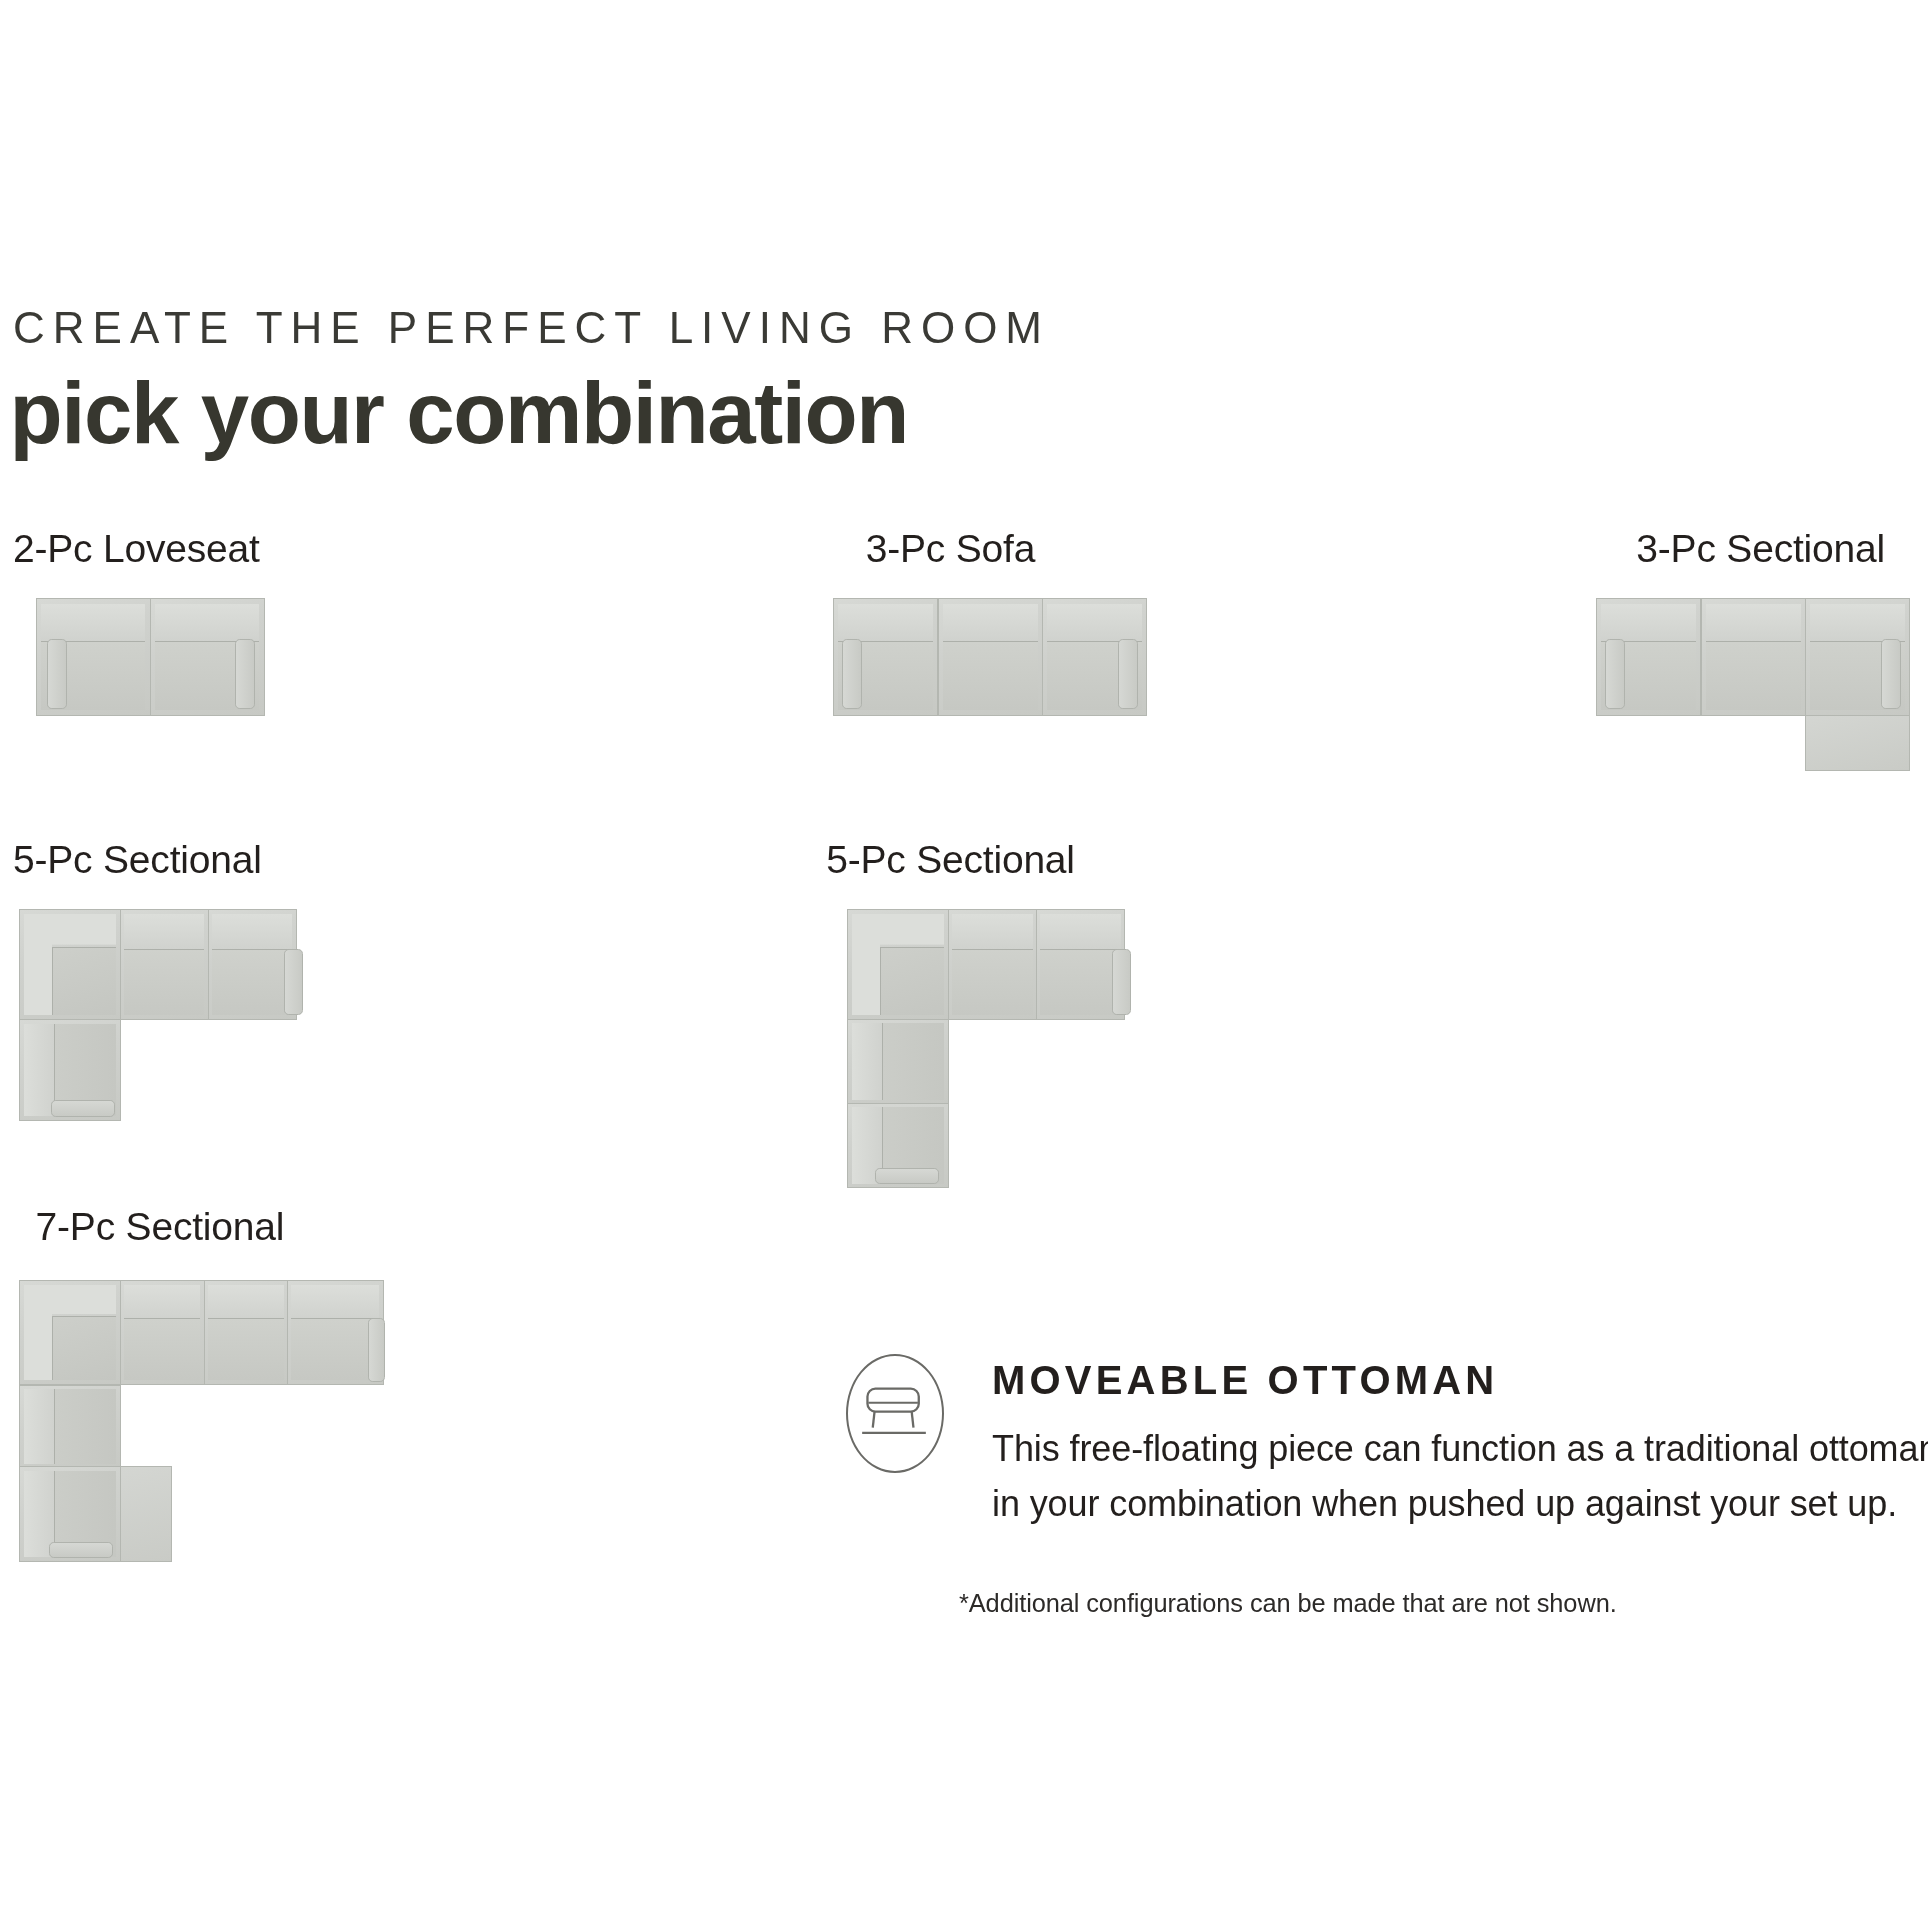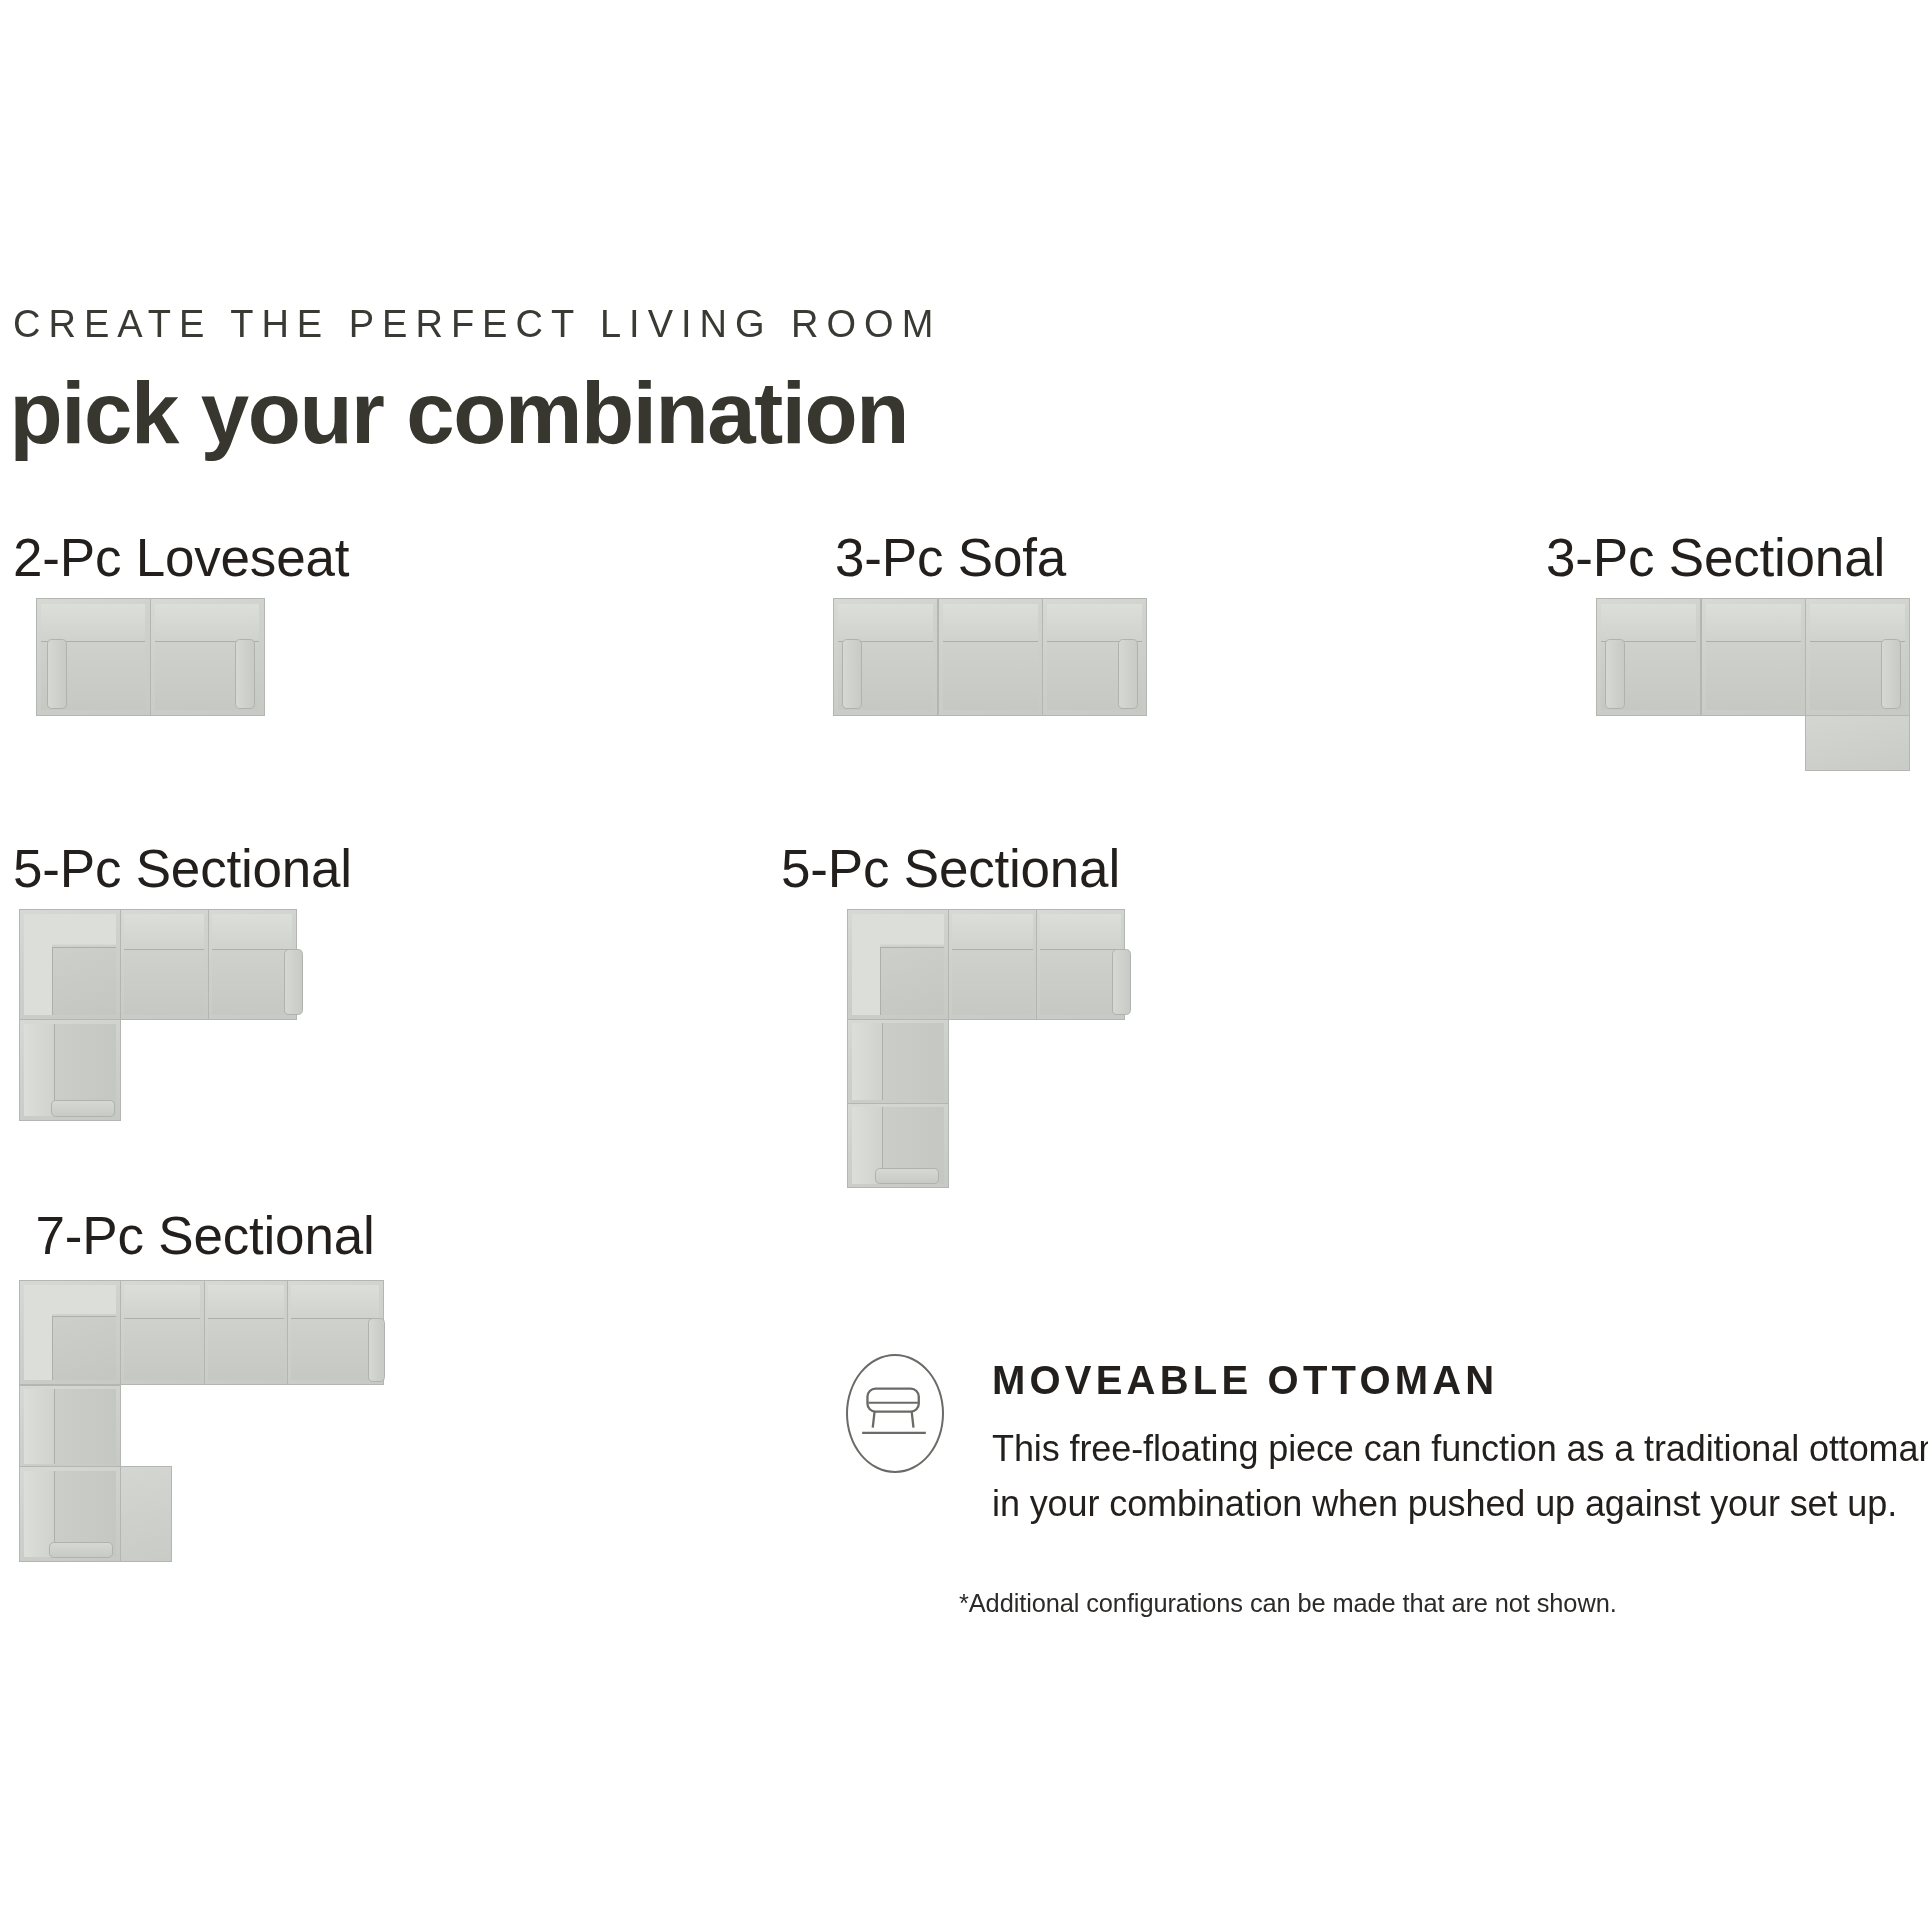--- a/index.html
+++ b/index.html
@@ -17,42 +17,42 @@
     width: 1928px;
     height: 1928px;
     background: #ffffff;
   }
 
   
   .eyebrow {
     position: absolute;
     left: 13px;
     top: 303px;
-    font-size: 38px;
+    font-size: 44px;
     letter-spacing: 8px;
     font-weight: 400;
     color: #3a3a35;
     white-space: nowrap;
   }
   .headline {
     position: absolute;
     left: 9.4px;
     top: 363px;
     font-size: 87px;
     font-weight: 700;
     letter-spacing: -1.4px;
     color: #37372f;
     white-space: nowrap;
   }
 
   
   .combo { position: absolute; }
   .combo-label {
     position: absolute;
-    font-size: 53px;
+    font-size: 39px;
     font-weight: 400;
     color: #231f1d;
     white-space: nowrap;
     letter-spacing: -0.2px;
   }
   .label-left   { left: 0; }
   .label-center { left: 50%; transform: translateX(-50%); }
   .label-right  { right: 0; }
 
   .diagram { position: absolute; }

